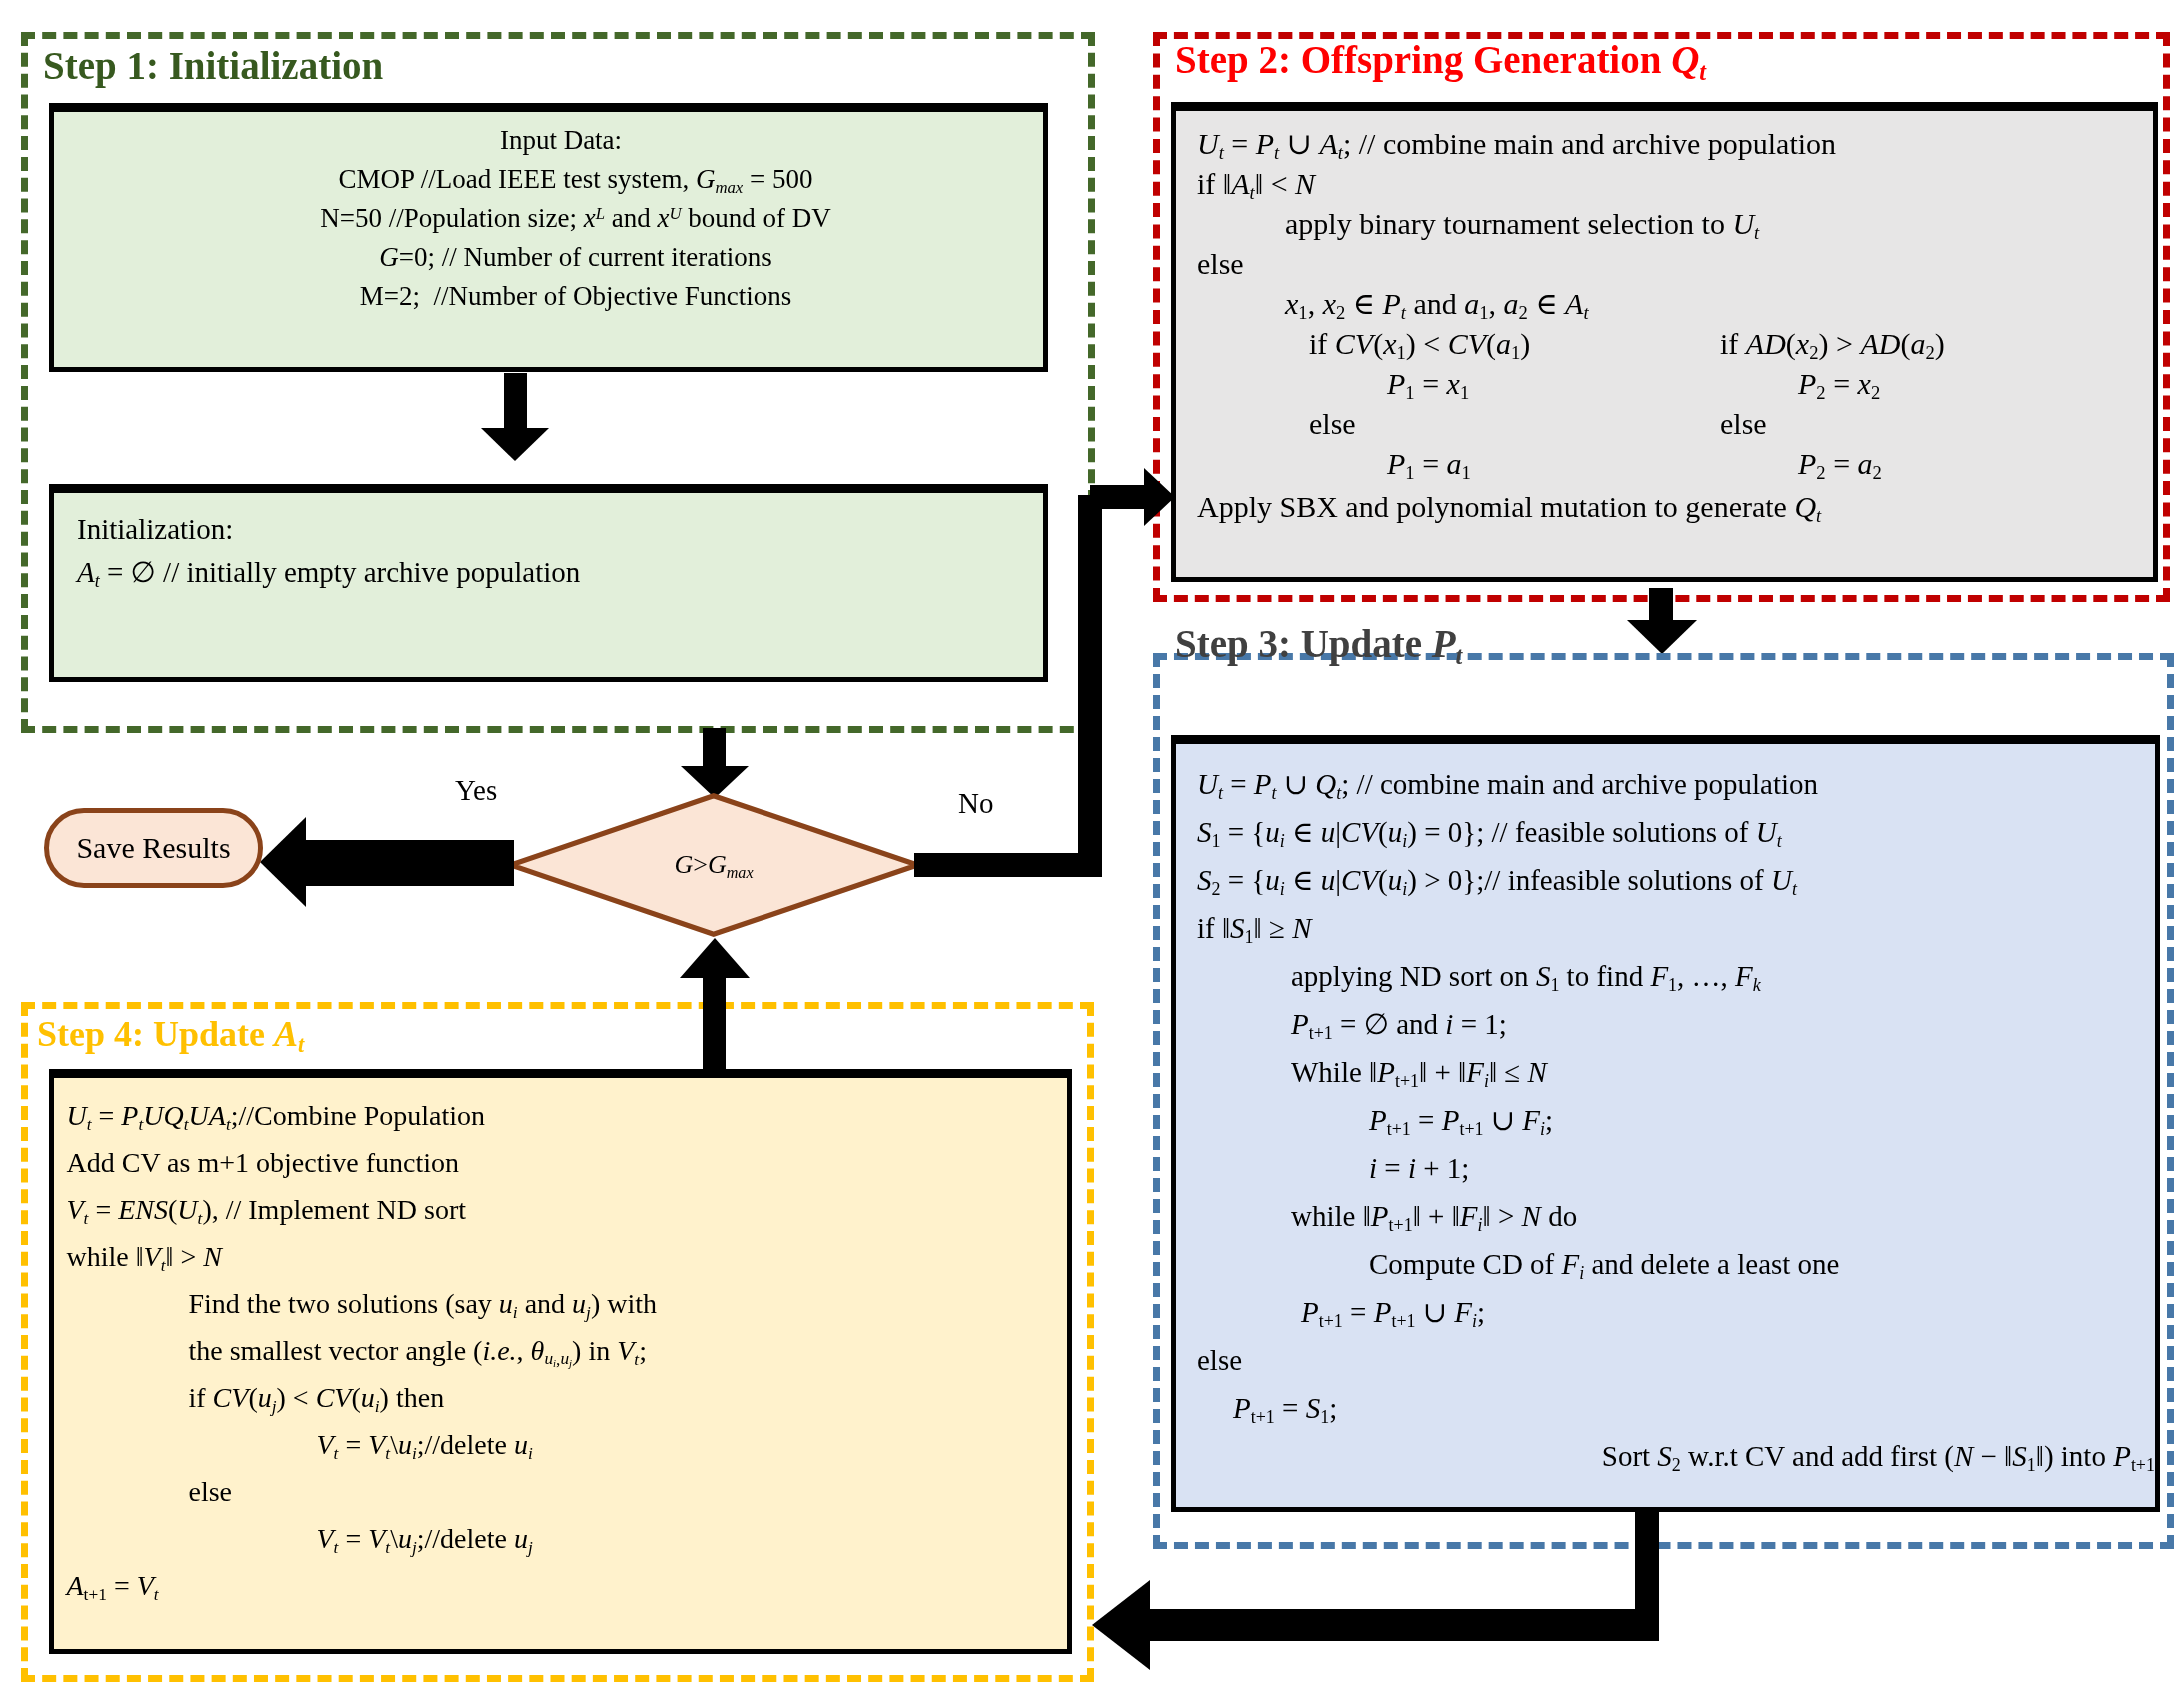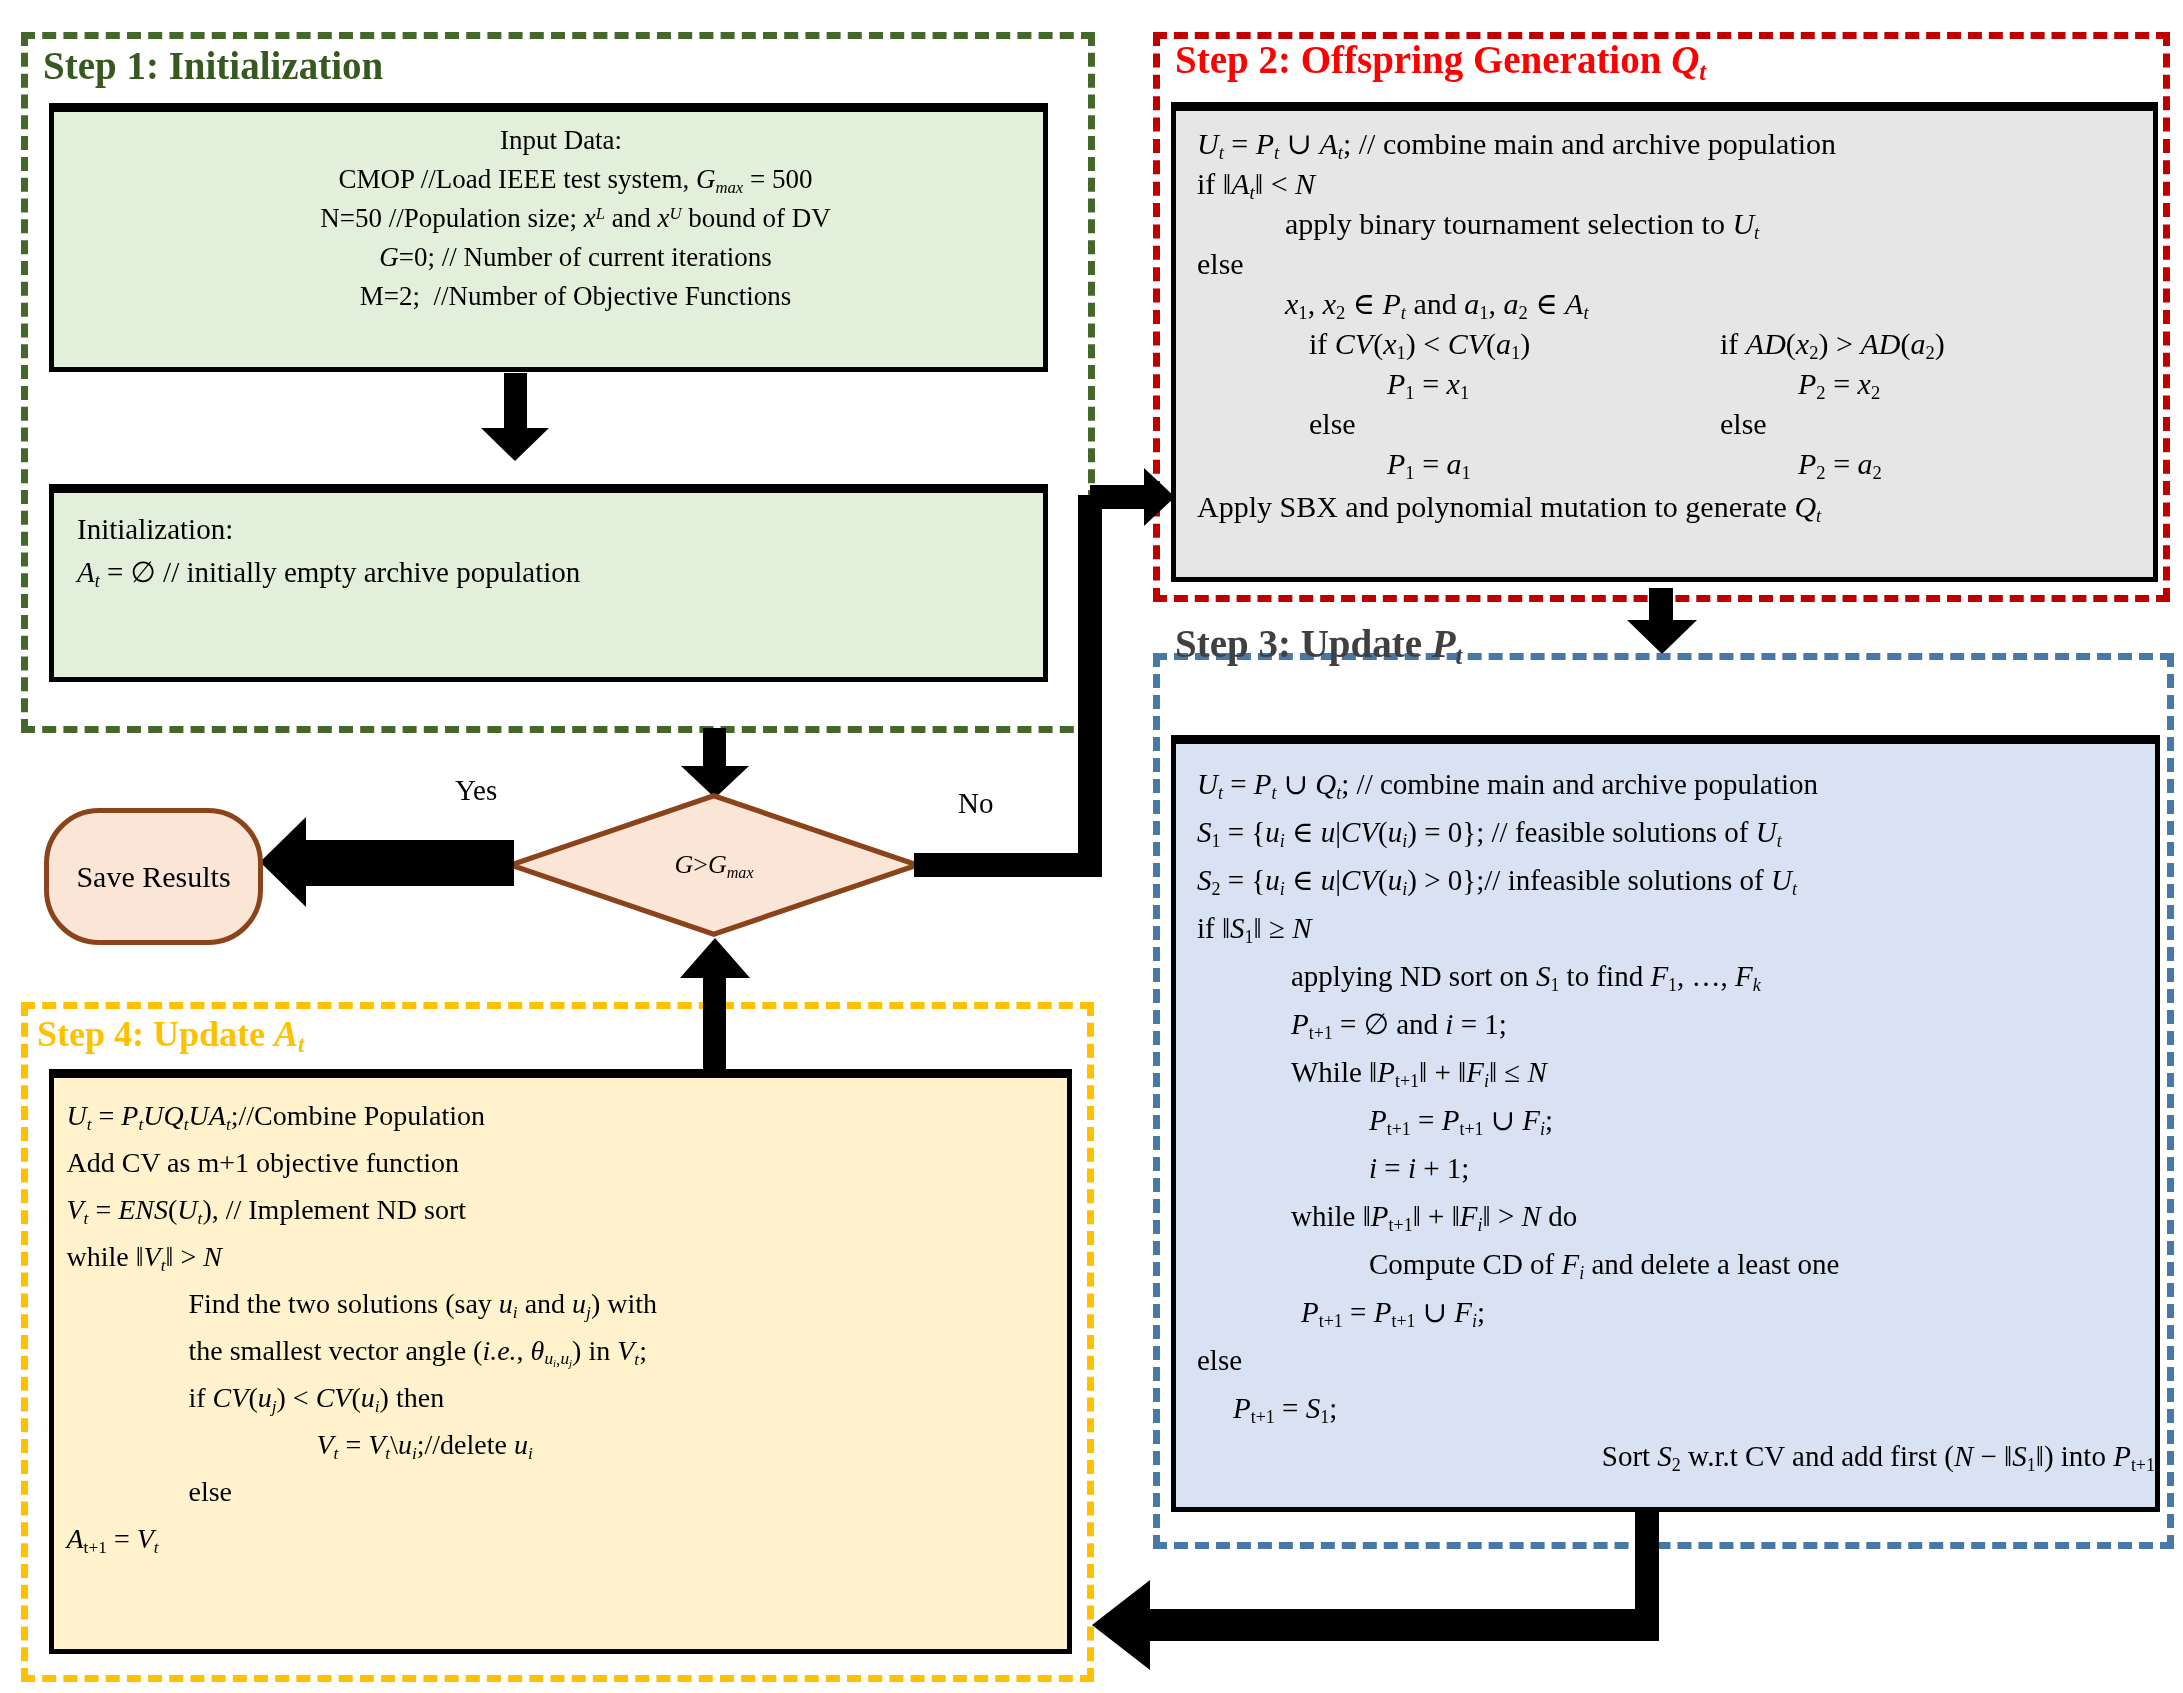--- a/index.html
+++ b/index.html
@@ -134,20 +134,21 @@
     <div class="pad" style="padding:13.5px 0 0 12.5px;">
         <div class="code-line"><i>U<sub>t</sub></i> = <i>P<sub>t</sub>UQ<sub>t</sub>UA<sub>t</sub></i>;//Combine Population</div>
         <div class="code-line">Add CV as m+1 objective function</div>
         <div class="code-line"><i>V<sub>t</sub></i> = <i>ENS</i>(<i>U<sub>t</sub></i>), // Implement ND sort</div>
         <div class="code-line">while ‖<i>V<sub>t</sub></i>‖ &gt; <i>N</i></div>
         <div class="code-line" style="padding-left: 122px;">Find the two solutions (say <i>u<sub>i</sub></i> and <i>u<sub>j</sub></i>) with</div>
         <div class="code-line" style="padding-left: 122px;">the smallest vector angle (<i>i.e.</i>, <i>θ</i><sub><i>u<sub>i</sub></i>,<i>u<sub>j</sub></i></sub>) in <i>V<sub>t</sub></i>;</div>
         <div class="code-line" style="padding-left: 122px;">if <i>CV</i>(<i>u<sub>j</sub></i>) &lt; <i>CV</i>(<i>u<sub>i</sub></i>) then</div>
         <div class="code-line" style="padding-left: 250px;"><i>V<sub>t</sub></i> = <i>V<sub>t</sub></i>\<i>u<sub>i</sub></i>;//delete <i>u<sub>i</sub></i></div>
         <div class="code-line" style="padding-left: 122px;">else</div>
+        <div class="code-line" style="padding-left: 250px;"><i>V<sub>t</sub></i> = <i>V<sub>t</sub></i>\<i>u<sub>j</sub></i>;//delete <i>u<sub>j</sub></i></div>
         <div class="code-line"><i>A</i><sub>t+1</sub> = <i>V<sub>t</sub></i></div>
       </div>
   </div>
 
   <div class="shaft" style="left:703px;top:976px;width:23px;height:93px;"></div>
   <div class="tri" style="left:680px;top:938px;border-left:35px solid transparent;border-right:35px solid transparent;border-bottom:40px solid #000;"></div>
 
   <div class="diamond-wrap" style="left:507px;top:792px;width:414px;height:146px;">
     <svg width="414" height="146" viewBox="0 0 795 280">
       <polygon points="397,7 788,140 397,273 7,140" fill="#FBE5D6" stroke="#8A431A" stroke-width="10"></polygon>
@@ -159,18 +160,18 @@
   <div class="tri" style="left:260px;top:817px;border-top:45px solid transparent;border-bottom:45px solid transparent;border-right:46px solid #000;"></div>
 
   <div class="lbl" style="left:455px;top:774px;">Yes</div>
   <div class="lbl" style="left:958px;top:787px;">No</div>
 
   <div class="shaft" style="left:914px;top:853px;width:178px;height:24px;"></div>
   <div class="shaft" style="left:1078px;top:495px;width:24px;height:382px;"></div>
   <div class="shaft" style="left:1090px;top:485px;width:56px;height:24px;"></div>
   <div class="tri" style="left:1144px;top:468px;border-top:29px solid transparent;border-bottom:29px solid transparent;border-left:31px solid #000;"></div>
 
-  <div class="terminal" style="left:44px;top:808px;width:219px;height:137px;background:#FBE5D6;border-color:#8A431A;">
+  <div class="terminal" style="left:44px;top:808px;width:219px;height:80px;background:#FBE5D6;border-color:#8A431A;">
     <span>Save Results</span>
   </div>
 
 </div>
 
 
 </body></html>

